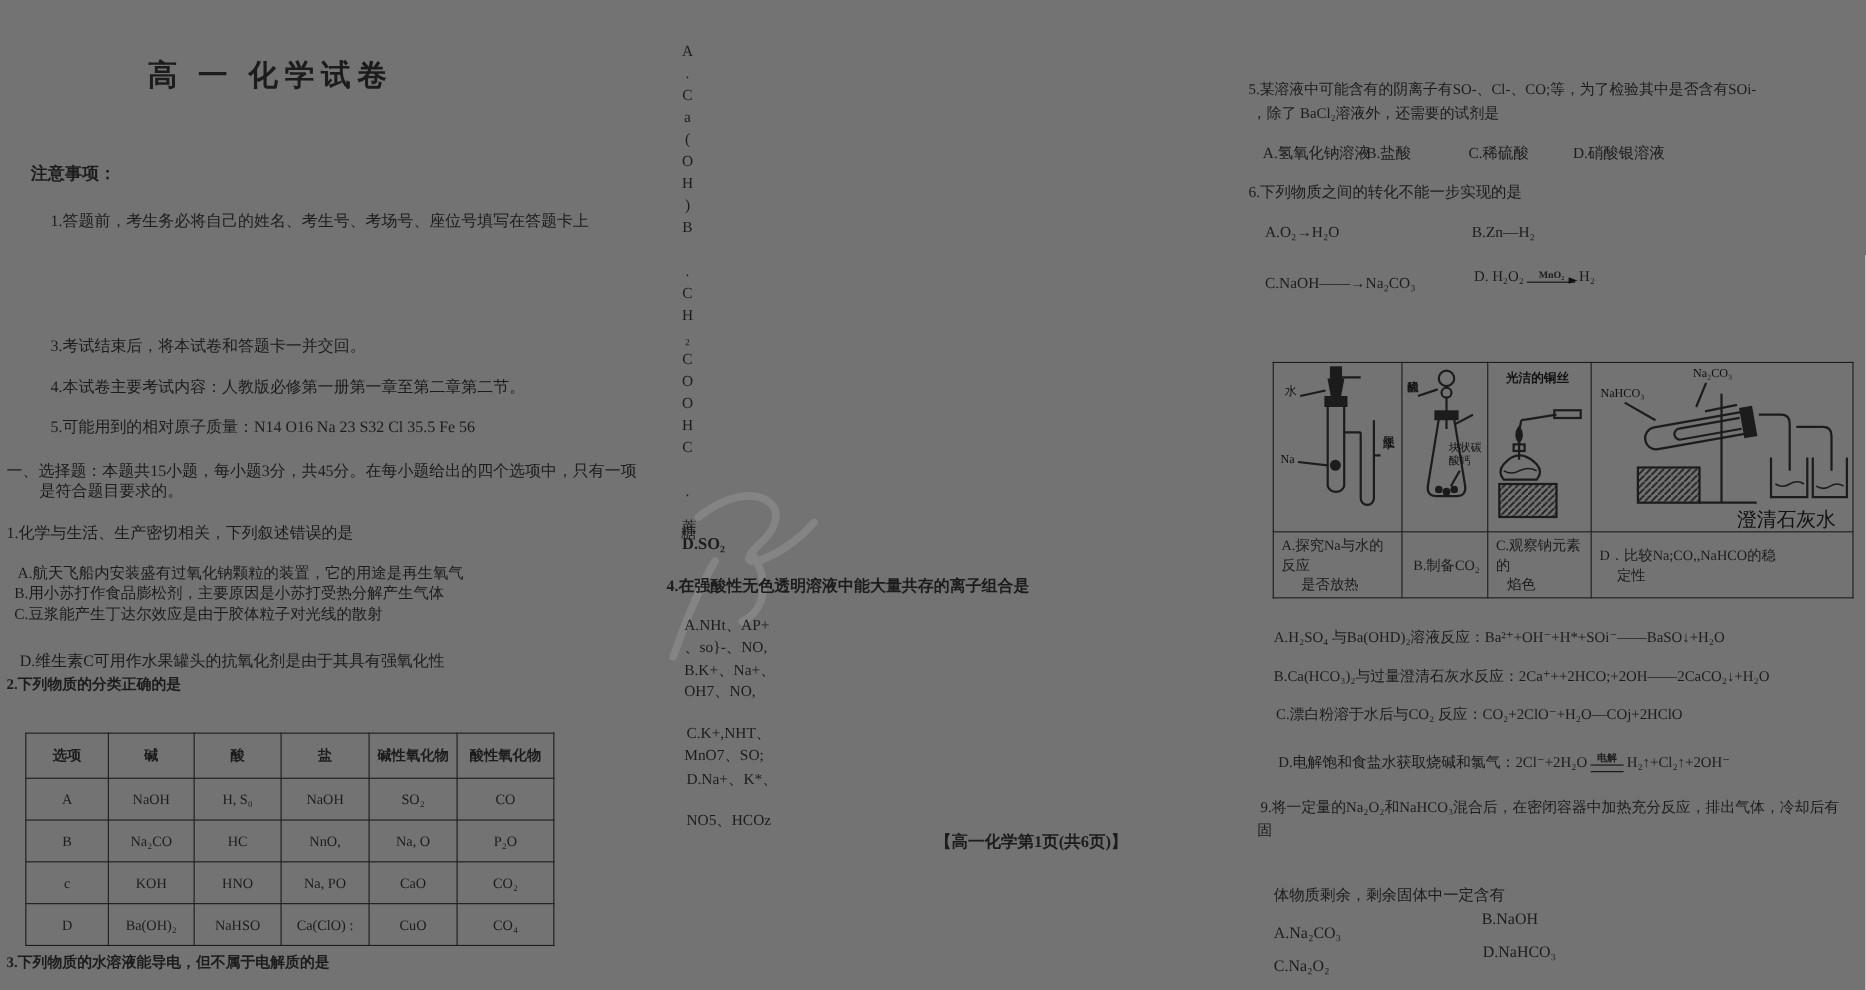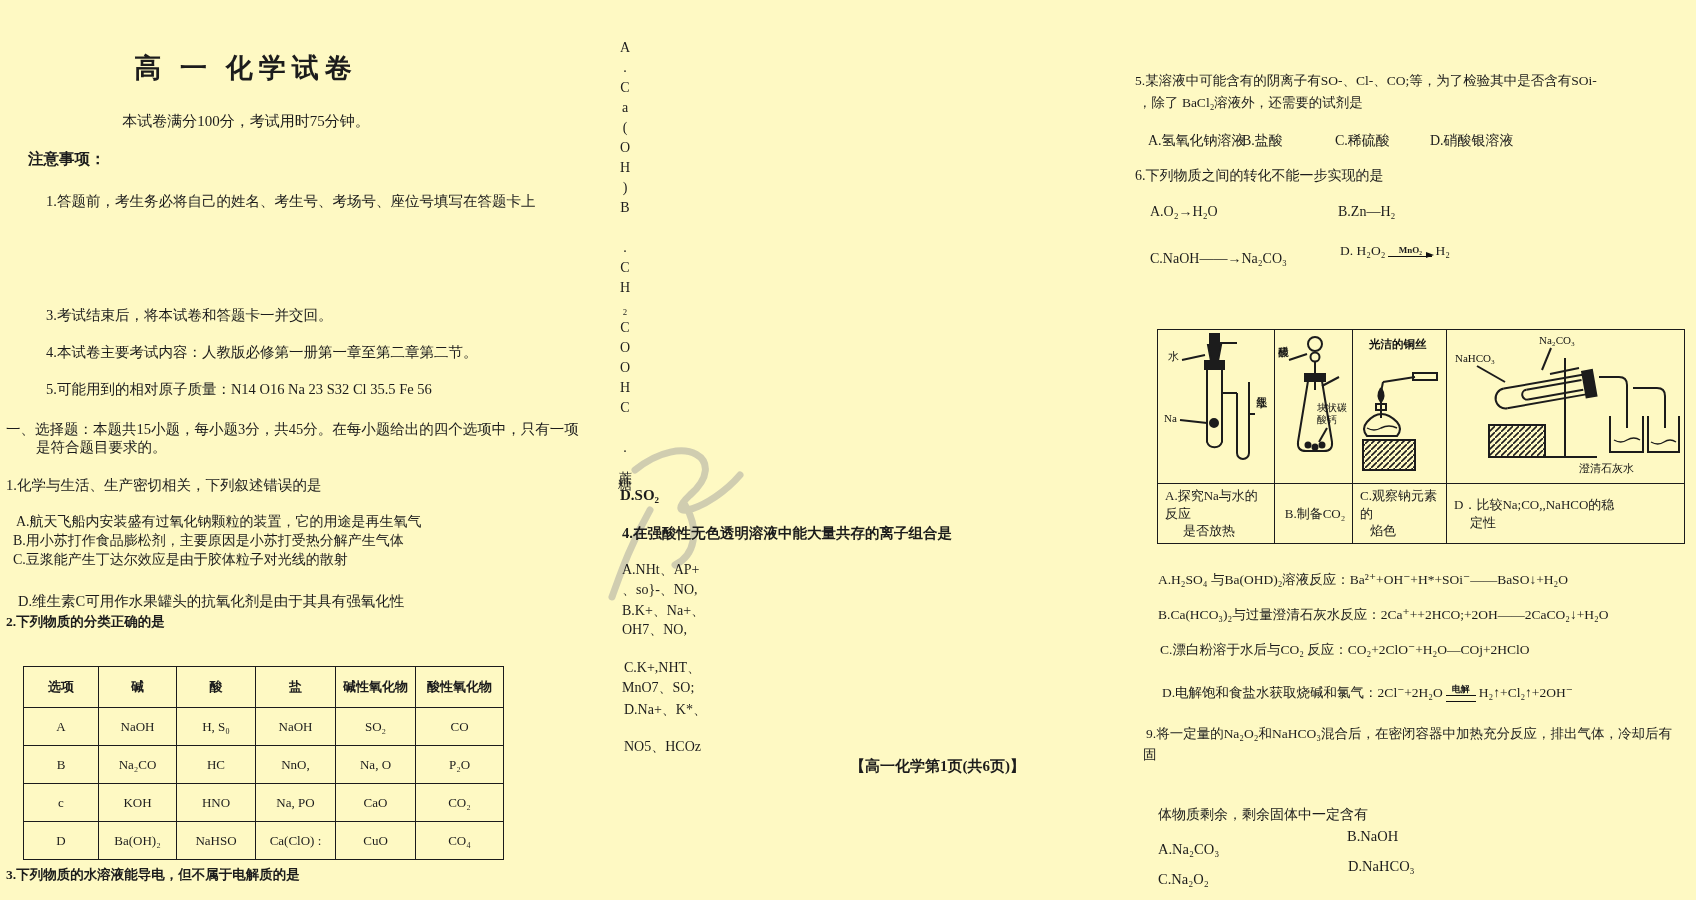--- a/index.html
+++ b/index.html
@@ -1,16 +1,16 @@
 <!DOCTYPE html>
 <html><head>
 <meta charset="utf-8">
 <style>
   html,body{margin:0;padding:0;background:#ffffff;}
-  .doc{position:relative;width:1696px;height:900px;background:#fef9c3;overflow:hidden;
+  .doc{position:relative;width:1696px;height:900px;background:#737373;overflow:hidden;
        font-family:"Liberation Serif","DejaVu Serif",serif;color:#1c1c1c;}
   .t{position:absolute;white-space:nowrap;line-height:1.25;}
   .wrap{white-space:normal;}
   .b{font-weight:bold;}
   .vtext{writing-mode:vertical-rl;text-orientation:upright;}
   .ctable{position:absolute;border-collapse:collapse;table-layout:fixed;}
   .ctable td{border:1.6px solid #1c1c1c;text-align:center;font-size:13px;padding:0;}
   .ftable{position:absolute;border-collapse:collapse;table-layout:fixed;}
   .ftable td{border:1.7px solid #1c1c1c;padding:0;vertical-align:top;}
   .ftable td.cap{vertical-align:middle;font-size:13px;padding:3px 4px 3px 7px;line-height:1.35;}
@@ -25,21 +25,20 @@
   .dblline{width:30px;height:5px;border-top:1.6px solid #111;border-bottom:1.6px solid #111;}
   svg{display:block;}
 </style>
 </head>
 <body>
 
 <div class="doc">
 
   <div class="t b" style="left:0;top:52px;width:492px;text-align:center;font-size:27px;letter-spacing:6px;">高 一 化学试卷</div>
 
-  <div class="t" style="left:0;top:112px;width:492px;text-align:center;font-size:15px;">本试卷满分100分，考试用时75分钟。</div>
 
   <div class="t b" style="left:28px;top:149px;font-size:15.5px;">注意事项：</div>
 
   <div class="t" style="left:46px;top:192px;font-size:14.5px;">1.答题前，考生务必将自己的姓名、考生号、考场号、座位号填写在答题卡上</div>
 
 
   <div class="t" style="left:46px;top:306px;font-size:14.5px;">3.考试结束后，将本试卷和答题卡一并交回。</div>
 
   <div class="t" style="left:46px;top:343px;font-size:14.5px;">4.本试卷主要考试内容：人教版必修第一册第一章至第二章第二节。</div>
 
@@ -107,21 +106,21 @@
       <path d="M45 55 C 95 15, 140 45, 100 80 C 70 108, 120 95, 150 60"></path>
       <path d="M60 95 C 40 130, 30 160, 22 182"></path>
       <path d="M95 90 C 110 115, 105 140, 85 150"></path>
     </g>
   </svg>
 
   <div class="t vtext" style="left:616px;top:40px;height:445px;font-size:14px;letter-spacing:5px;">A.Ca(OH)B .CH₂COOHC .蔗糖</div>
 
   <div class="t b" style="left:620px;top:486px;font-size:15px;">D.SO₂</div>
 
-  <div class="t b" style="left:606px;top:524px;font-size:14.5px;font-weight:600;margin-left:16px;">4.在强酸性无色透明溶液中能大量共存的离子组合是</div>
+  <div class="t b" style="left:606px;top:524px;font-size:14.5px;font-weight:600;">4.在强酸性无色透明溶液中能大量共存的离子组合是</div>
 
   <div class="t" style="left:622px;top:561px;font-size:14px;">A.NHt、AP+</div>
   <div class="t" style="left:622px;top:581px;font-size:14px;">、so}-、NO,</div>
   <div class="t" style="left:622px;top:602px;font-size:14px;">B.K+、Na+、</div>
   <div class="t" style="left:622px;top:621px;font-size:14px;">OH7、NO,</div>
   <div class="t" style="left:624px;top:659px;font-size:14px;">C.K+,NHT、</div>
   <div class="t" style="left:622px;top:679px;font-size:14px;">MnO7、SO;</div>
   <div class="t" style="left:624px;top:701px;font-size:14px;">D.Na+、K*、</div>
   <div class="t" style="left:624px;top:738px;font-size:14px;">NO5、HCOz</div>
 
@@ -245,21 +244,21 @@
               <path d="M167 110 q7 4 13 0 q7 -4 13 0" stroke-width="1.4"></path>
               <path d="M201 86 V122 H232 V86"></path>
               <path d="M204 112 q7 4 13 0 q6 -4 12 0" stroke-width="1.4"></path>
               <line x1="30" y1="36" x2="58" y2="52"></line>
               <line x1="104" y1="18" x2="95" y2="40"></line>
             </g>
             <rect x="42" y="95" width="56" height="32" fill="url(#hatch4)" stroke="#1c1c1c" stroke-width="2"></rect>
           </svg>
           <div class="plabel" style="left:8px;top:22px;">NaHCO₃</div>
           <div class="plabel" style="left:92px;top:4px;">Na₂CO₃</div>
-          <div class="plabel" style="left:132px;top:132px;font-size:11px;text-align:center;">澄清石灰水</div>
+          <div class="plabel" style="left:132px;top:132px;font-size:18px;text-align:center;">澄清石灰水</div>
         </div>
       </td>
     </tr>
     <tr style="height:60px;margin-top:17px;">
       <td class="cap">
         <div>A.探究Na与水的反应</div>
         <div style="padding-left:18px;">是否放热</div>
       </td>
       <td class="cap" style="text-align:center;">
         <div>B.制备CO₂</div>

